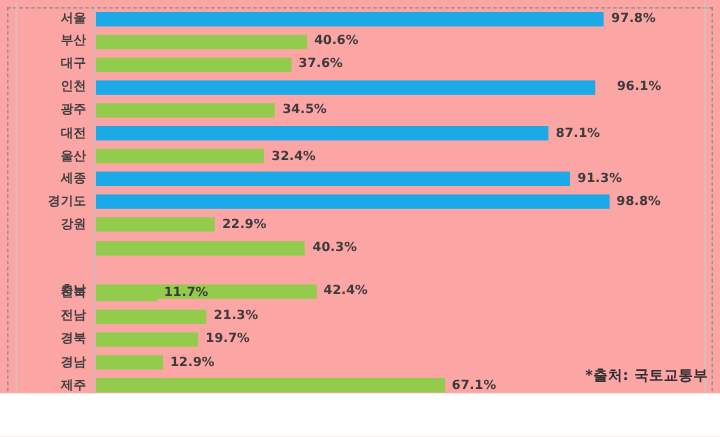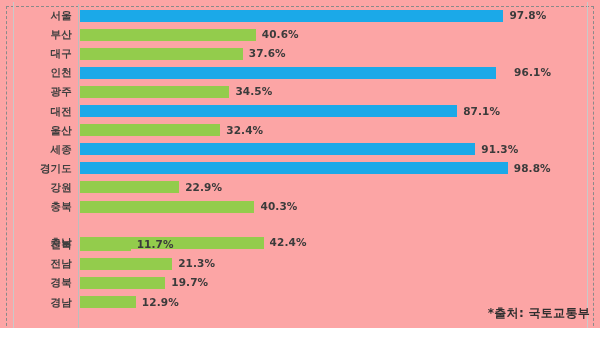--- a/index.html
+++ b/index.html
@@ -190,21 +190,20 @@
         <div class="value-label" style="left: 513.804px;">98.8%</div>
       </div>
       <div class="row" style="top: 177.9px;">
         <div class="cat-label">강원</div>
         <div class="bar-wrap" style="width: 99.157px;">
           <div class="bar green"></div>
         </div>
         <div class="value-label" style="left: 185.157px;">22.9%</div>
       </div>
       <div class="row" style="top: 197px;">
-        <div class="cat-label">충북</div>
         <div class="bar-wrap" style="width: 174.499px;">
           <div class="bar green"></div>
         </div>
         <div class="value-label" style="left: 260.499px;">40.3%</div>
       </div>
       <div class="row" style="top: 233px;">
         <div class="cat-label">충남</div>
         <div class="bar-wrap" style="width: 183.592px;">
           <div class="bar green"></div>
         </div>
@@ -231,17 +230,24 @@
         </div>
         <div class="value-label" style="left: 171.301px;">19.7%</div>
       </div>
       <div class="row" style="top: 292.5px; text-decoration: underline;">
         <div class="cat-label">경남</div>
         <div class="bar-wrap" style="width: 55.857px;">
           <div class="bar green"></div>
         </div>
         <div class="value-label" style="left: 141.857px;">12.9%</div>
       </div>
+      <div class="row" style="top: 311.6px;">
+        <div class="cat-label">제주</div>
+        <div class="bar-wrap" style="width: 290.543px;">
+          <div class="bar green"></div>
+        </div>
+        <div class="value-label" style="left: 376.543px;">67.1%</div>
+      </div>
     </div>
 
   <div class="source">*출처: 국토교통부</div>
 
 </div>
 
 </body></html>

